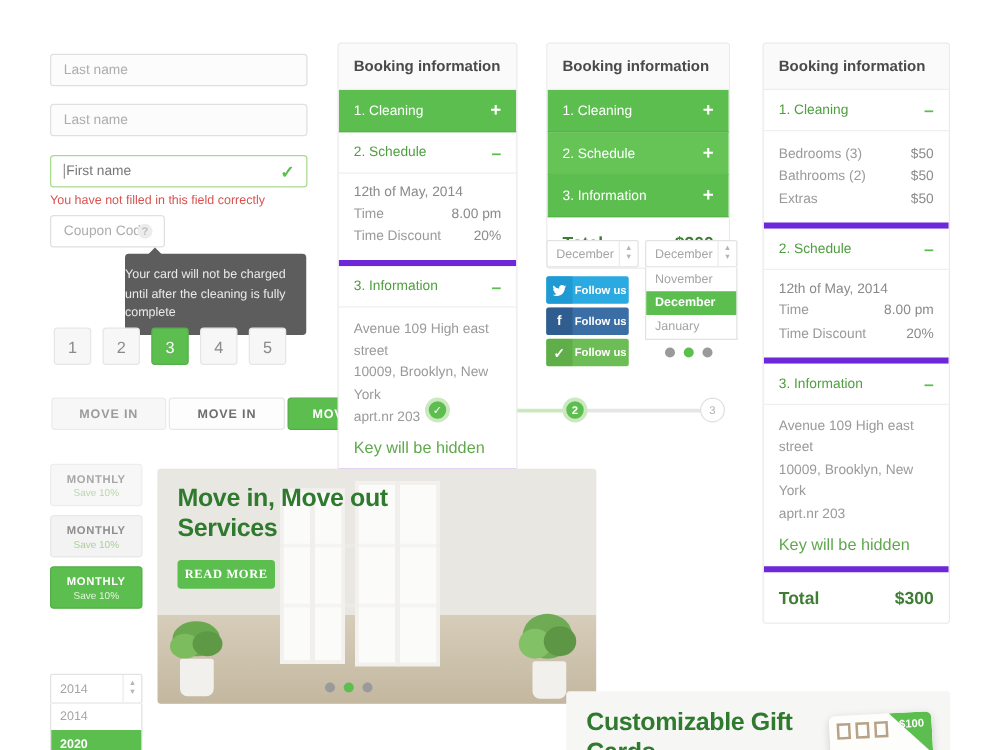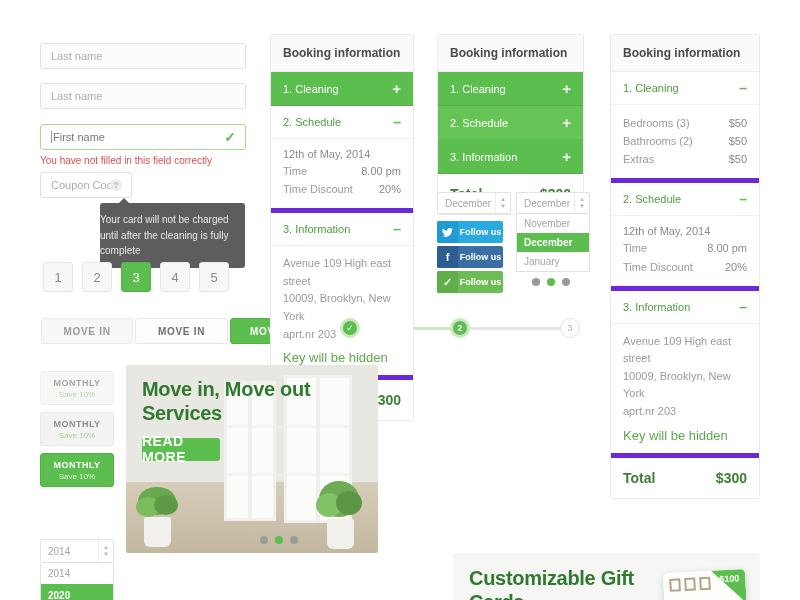--- a/index.html
+++ b/index.html
@@ -178,21 +178,21 @@
   
   .promo { border-radius:3px; overflow:hidden; position:relative; }
   .promo-h {
     font-size:20px; font-weight:bold; color:#2f7a2f; line-height:1.22;
     letter-spacing:-0.3px;
   }
   .promo-p { font-size:10px; color:#6d6d6d; line-height:1.85; margin-top:9px; }
   .readmore {
     margin-top:12px; width:78px; height:23px; background:#5cbe4f; border-radius:3px;
     display:flex; align-items:center; justify-content:center;
-    color:#fff; font-size:14px; font-weight:bold; letter-spacing:.5px;
+    color:#fff; font-size:10px; font-weight:bold; letter-spacing:.5px;font-family:Liberation Serif, serif;
   }
 
   
   .room { position:absolute; inset:0; background:linear-gradient(180deg,#e8e6e1 0%,#e3e1dc 62%,#d9d2c4 62%,#cfc6b4 100%); }
   .room .wall { position:absolute; left:0; top:0; right:0; height:62%; background:#e9e7e2; }
   .room .floor { position:absolute; left:0; bottom:0; right:0; height:38%;
     background:linear-gradient(180deg,#d6cdba,#c3b79f); }
   .room .win {
     position:absolute; background:#fbfbf9; border:3px solid #f2f1ee;
   }
@@ -456,21 +456,21 @@
         <span>▲</span>
         <span>▼</span>
       </span>
   </div>
   <div class="opts">
     <div class="opt" style="padding:5px 7px;">2014</div>
     <div class="opt sel-on" style="padding:6px 7px;">2020</div>
   </div>
 </div>
 
-<div class="abs promo" style="left:126px; top:365px; width:252px; height:188px; background:#e9e7e2;">
+<div class="abs promo" style="left:126px; top:375px; width:351px; height:188px; background:#e9e7e2;">
   <div class="room">
     <div class="wall"></div>
     <div class="floor"></div>
     <div class="win" style="left:98px; top:16px; width:52px; height:140px;"></div>
     <div class="mull" style="left:122px; top:16px; width:4px; height:140px;"></div>
     <div class="win" style="left:158px; top:10px; width:68px; height:148px;"></div>
     <div class="mull" style="left:190px; top:10px; width:4px; height:148px;"></div>
     <div class="mull" style="left:98px; top:60px; width:128px; height:3px; opacity:.55;"></div>
     <div class="mull" style="left:98px; top:108px; width:128px; height:3px; opacity:.55;"></div>
     <div class="plant" style="left:10px; bottom:4px; width:44px; height:62px;">

